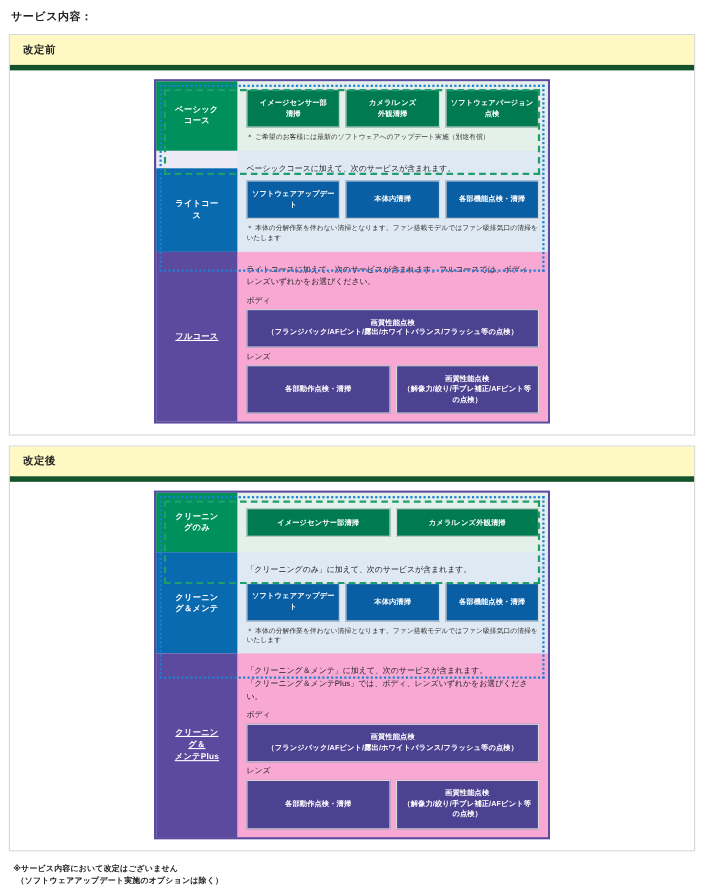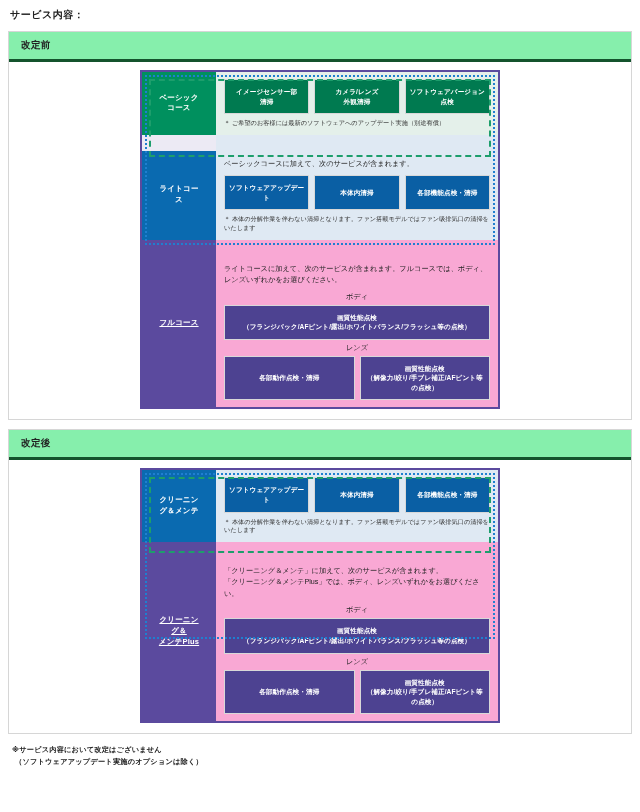--- a/index.html
+++ b/index.html
@@ -16,22 +16,22 @@
   .page-title {
     font-size: 10px;
     font-weight: bold;
     padding: 8px 0 0 10px;
     letter-spacing: 0.5px;
   }
 
   
   .section { margin: 9px 8px 0 8px; border: 1px solid #d6d6d6; background:#fff; }
   .section-header {
-    background: #86efac;
-    border-bottom: 3px solid #14532d;
+    background: #fef9c3;
+    border-bottom: 5px solid #14532d;
     font-size: 9.5px;
     font-weight: bold;
     padding: 7px 0 7px 12px;
     letter-spacing: 0.4px;
   }
   .section-body { padding: 8px 0 10px 0; display:flex; justify-content:center; }
 
   
   .matrix {
     width: 360px;
@@ -60,27 +60,26 @@
 
   .content-col { flex: 1 1 auto; padding: 7px 8px 7px 8px; min-width: 0; }
   .cc-green  { background: #e4f0ea; }
   .cc-blue   { background: #dfe9f3; }
   .cc-purple { background: #f9a8d4; }
 
   .intro {
     font-size: 7.2px;
     line-height: 1.6;
     color: #222;
-    margin: 16px 0 6px 0;
+    margin: 3px 0 6px 0;
   }
   .subhead {
     font-size: 7.2px;
     color: #222;
     margin: 3px 0 3px 0;
-    text-align: center;
   }
   .note {
     font-size: 6.2px;
     color: #333;
     margin-top: 5px;
     line-height: 1.4;
   }
 
   .chips { display: flex; gap: 5px; }
   .chip {
@@ -192,24 +191,34 @@
   </div>
 
   <div class="section">
     <div class="section-header">改定後</div>
     <div class="section-body">
       <div class="matrix">
 
         <div class="dash-outer-blue" style="left:3px; top:3px; right:3px; height:166px;"></div>
         <div class="dash-inner-green" style="left:7px; top:7px; right:7px; height:76px;"></div>
 
+        <div class="row">
+          <div class="label-col lab-green" style="white-space:pre-line;">クリーニングのみ</div>
+          <div class="content-col cc-green" style="padding-top:14px; padding-bottom:14px;">
+            <div class="chips">
+              <div class="chip chip-green chip-wide">イメージセンサー部清掃</div>
+              <div class="chip chip-green chip-wide">カメラ/レンズ外観清掃</div>
+            </div>
+          </div>
+        </div>
 
         <div class="row">
           <div class="label-col lab-blue" style="white-space:pre-line;">クリーニング＆メンテ</div>
           <div class="content-col cc-blue">
+            <div class="intro">「クリーニングのみ」に加えて、次のサービスが含まれます。</div>
             <div class="chips">
               <div class="chip chip-blue chip-wide">ソフトウェアアップデート</div>
               <div class="chip chip-blue chip-wide">本体内清掃</div>
               <div class="chip chip-blue chip-wide">各部機能点検・清掃</div>
             </div>
             <div class="note">＊ 本体の分解作業を伴わない清掃となります。ファン搭載モデルではファン吸排気口の清掃をいたします</div>
           </div>
         </div>
 
         <div class="row">

